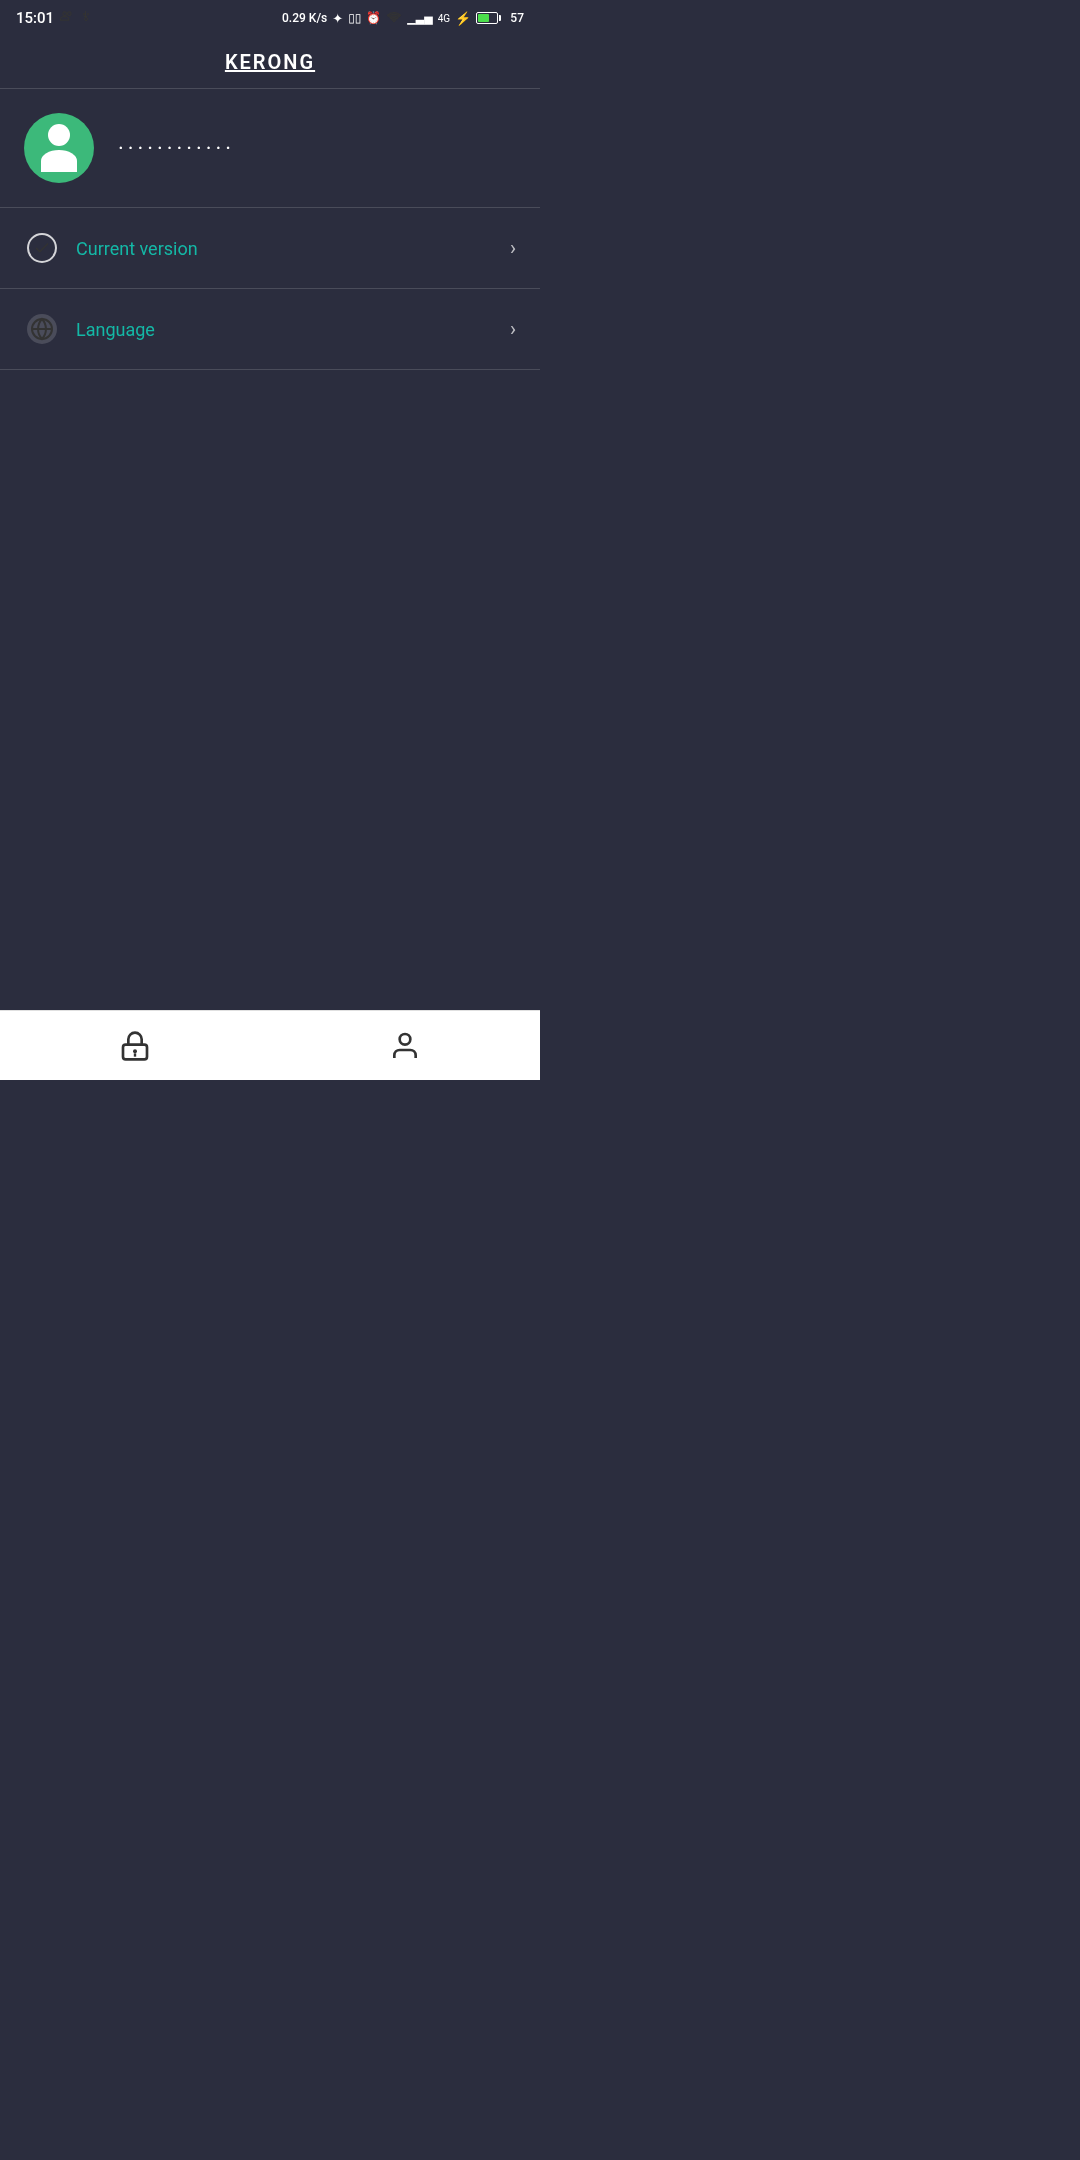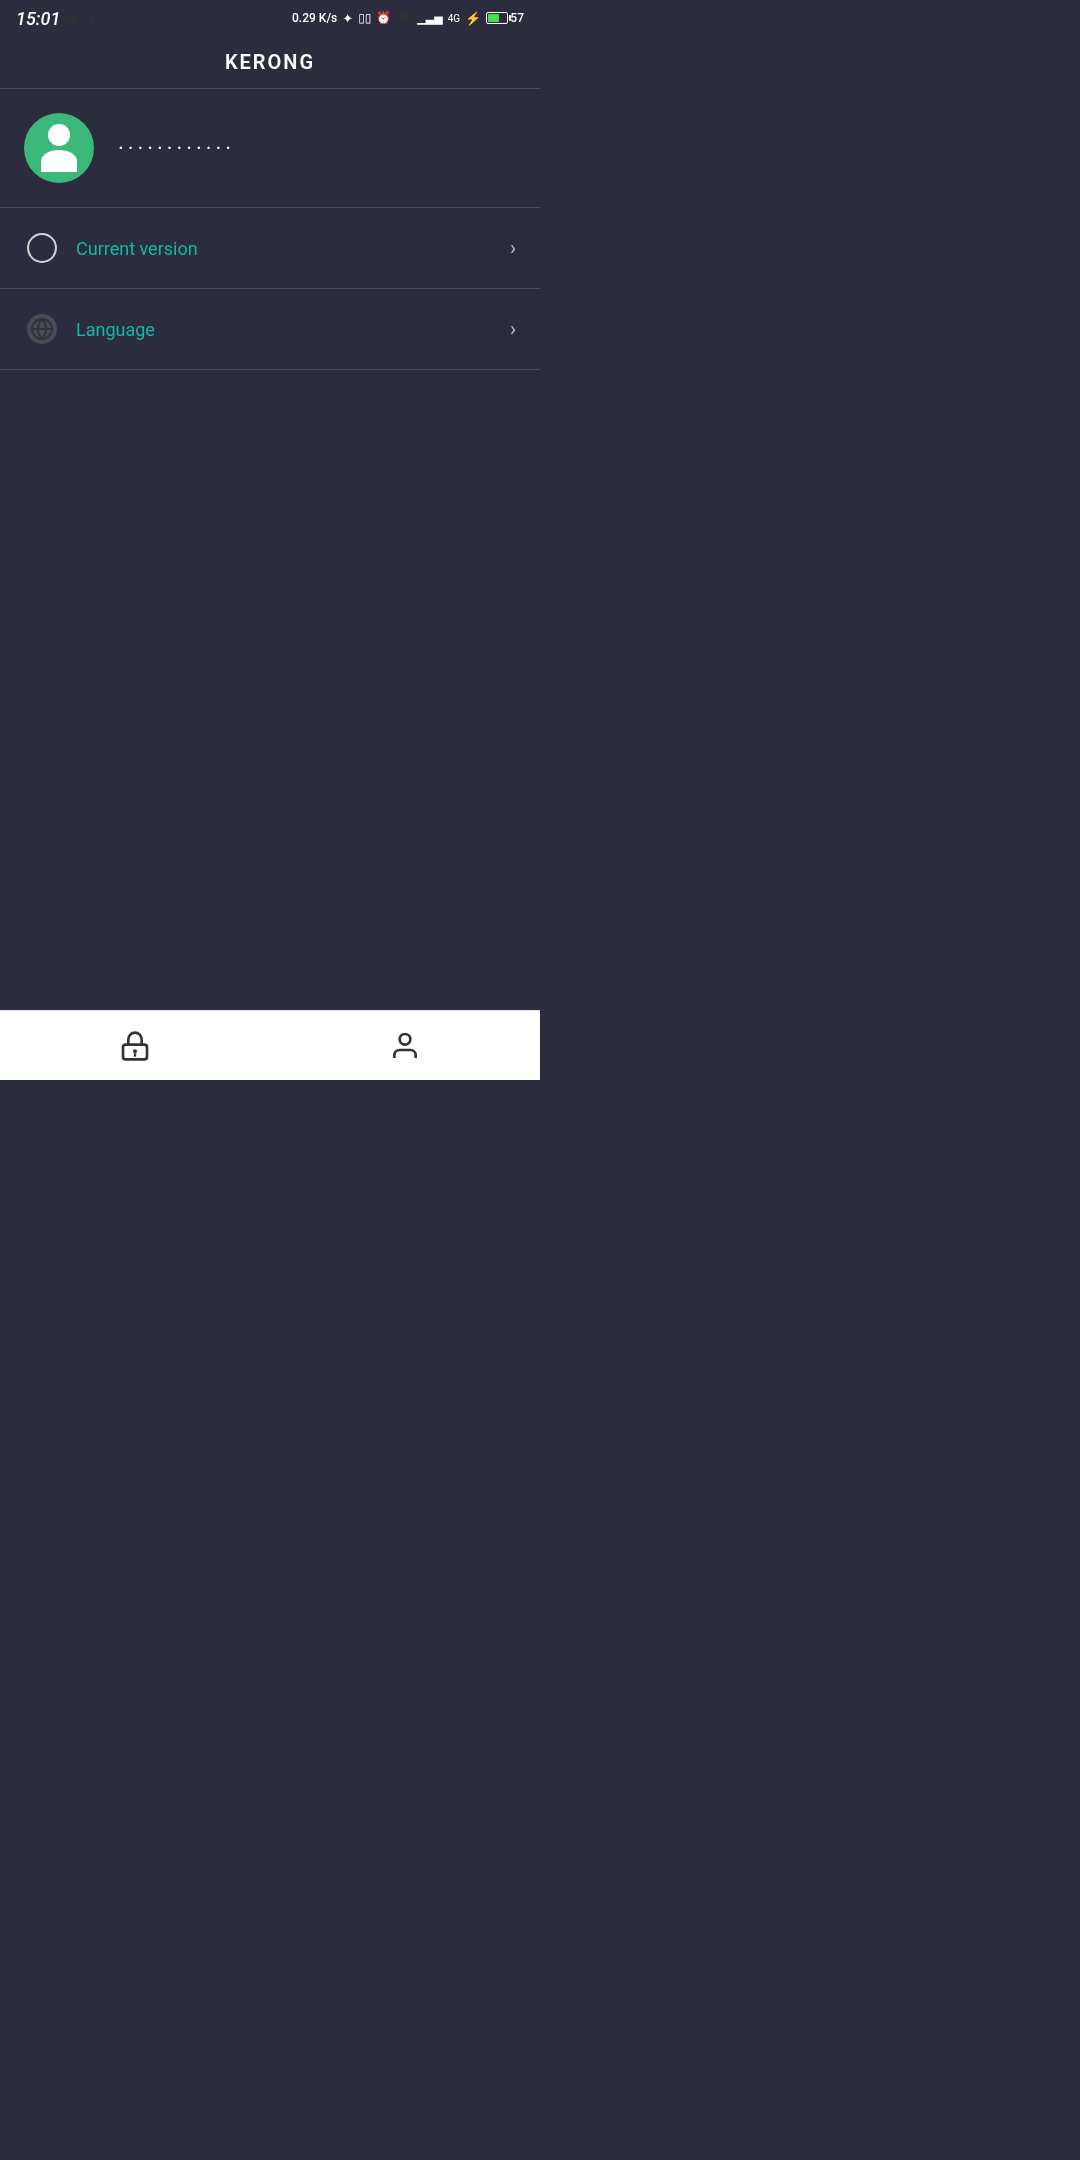--- a/index.html
+++ b/index.html
@@ -28,38 +28,37 @@
       padding: 6px 16px;
       background-color: #2b2d3e;
       height: 36px;
       flex-shrink: 0;
     }
 
     .status-left {
       display: flex;
       align-items: center;
       gap: 6px;
-      font-size: 18px;
+      font-size: 15px;
       font-weight: 500;
-      font-style: italic;
     }
 
     .status-right {
       display: flex;
       align-items: center;
       gap: 5px;
       font-size: 12px;
       font-weight: 500;
       padding-left: 31px;
     }
 
     .battery-container {
       display: flex;
       align-items: center;
-      gap: 2px;
+      gap: 12px;
     }
 
     .battery-icon {
       width: 22px;
       height: 12px;
       border: 1.5px solid #ffffff;
       border-radius: 2px;
       position: relative;
       display: flex;
       align-items: center;
@@ -86,20 +85,21 @@
     }
 
     
     .title-bar {
       display: flex;
       justify-content: center;
       align-items: center;
       padding: 14px 16px;
       border-bottom: 1px solid rgba(255,255,255,0.15);
       flex-shrink: 0;
+      text-decoration: underline;
     }
 
     .title-text {
       font-size: 20px;
       font-weight: 600;
       letter-spacing: 2px;
       color: #ffffff;
     }
 
     

